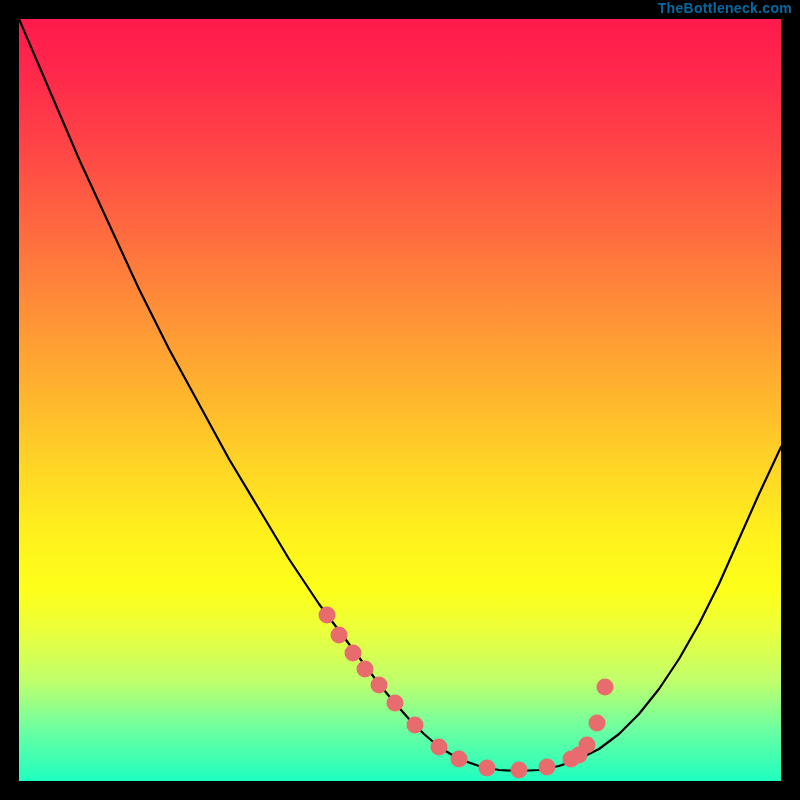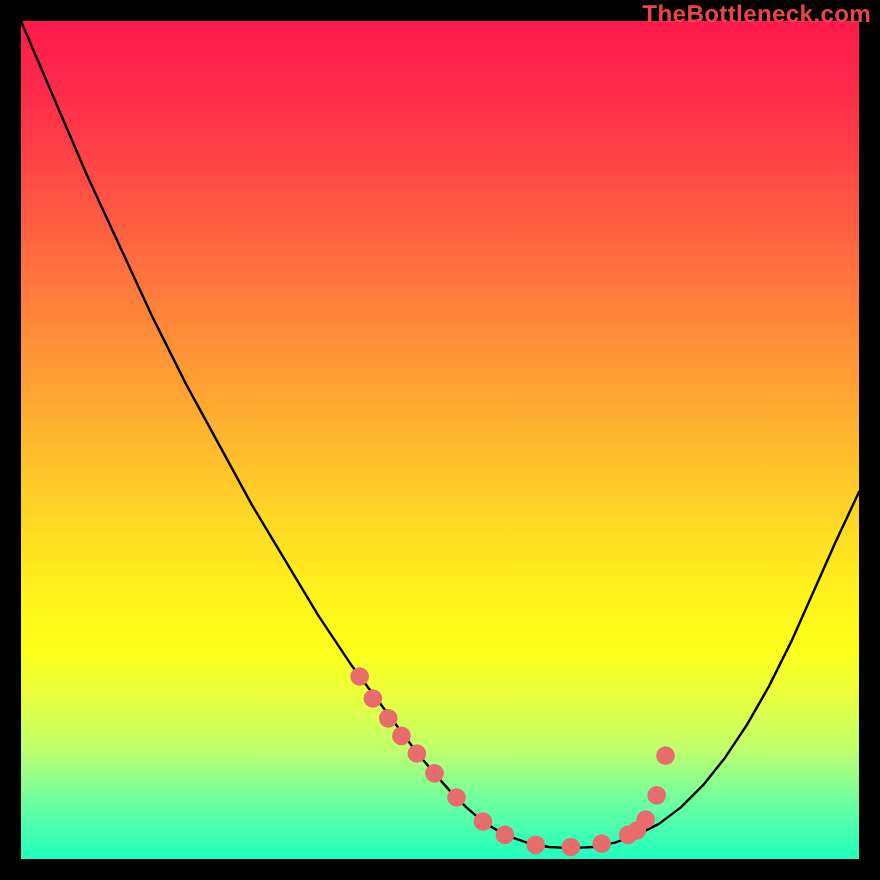--- a/index.html
+++ b/index.html
@@ -51,23 +51,23 @@
     left: 0; top: 0;
     width: 100%;
     height: 100%;
     display: block;
   }
   .attribution {
     position: absolute;
     top: 0;
     right: 8px;
     font-family: Arial, Helvetica, sans-serif;
-    font-size: 22px;
+    font-size: 14px;
     font-weight: 600;
-    color: #ef4444;
+    color: #0369a1;
     letter-spacing: 0.3px;
     user-select: none;
   }
 </style>
 </head>
 <body>
 
 <div class="stage">
   <div class="plot-area">
     <div class="gradient"></div>

